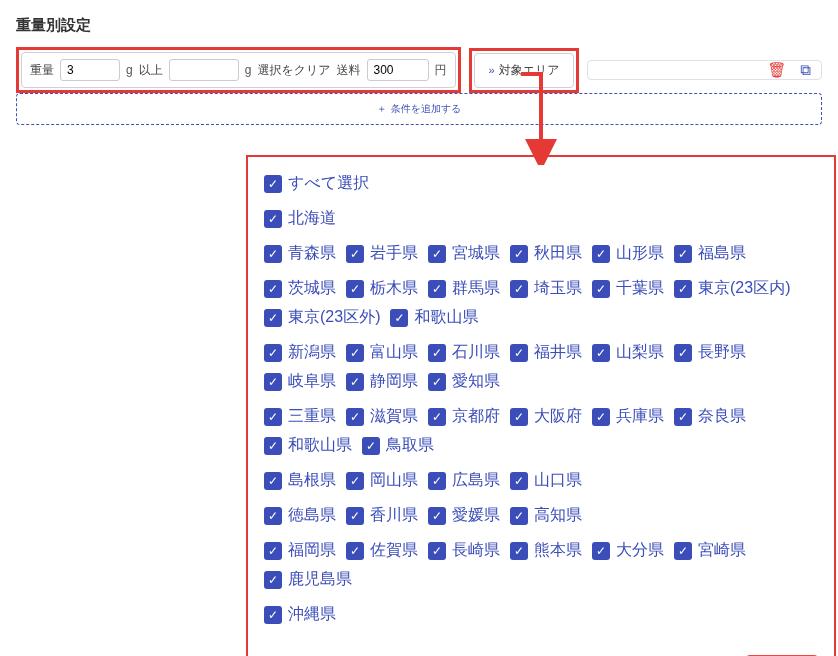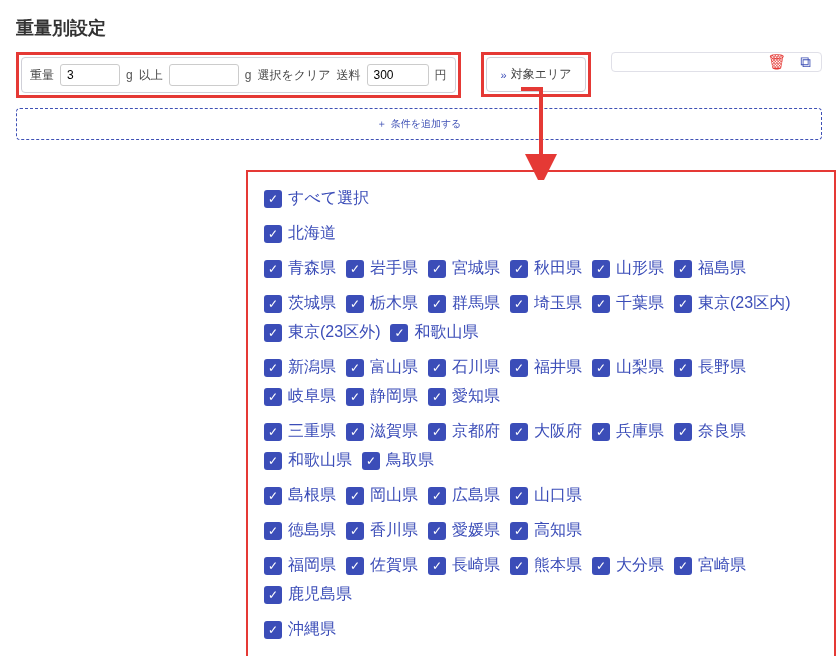--- a/index.html
+++ b/index.html
@@ -6,28 +6,27 @@
   body {
     font-family: "Meiryo", "Hiragino Sans", sans-serif;
     font-size: 13px;
     color: #333;
     margin: 0;
     padding: 16px;
     background: #fff;
   }
   .section-title {
     font-weight: bold;
-    font-size: 18px;
+    font-size: 15px;
     margin-bottom: 12px;
   }
   .row-wrap {
     display: flex;
-    align-items: flex-start;
-    gap: 20px;
-    margin-bottom: 10px;
+    align-items: center;
+    gap: 8px;
   }
   .highlight-red {
     border: 3px solid #e53935;
     display: flex;
     align-items: center;
     padding: 2px;
   }
   .condition-box {
     display: flex;
     align-items: center;

